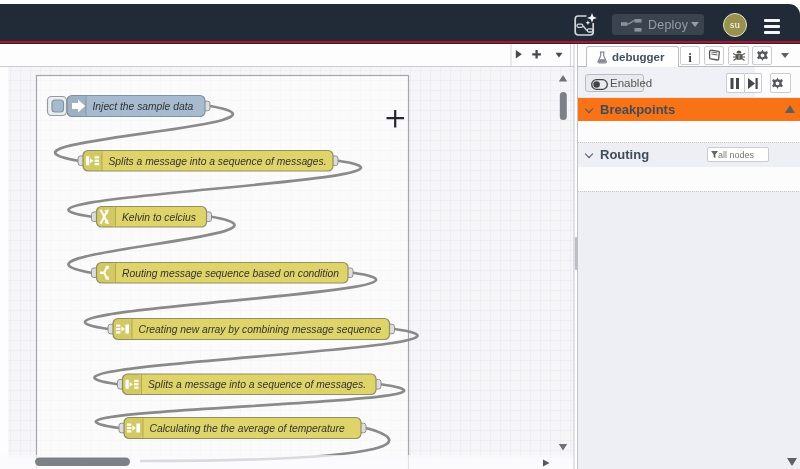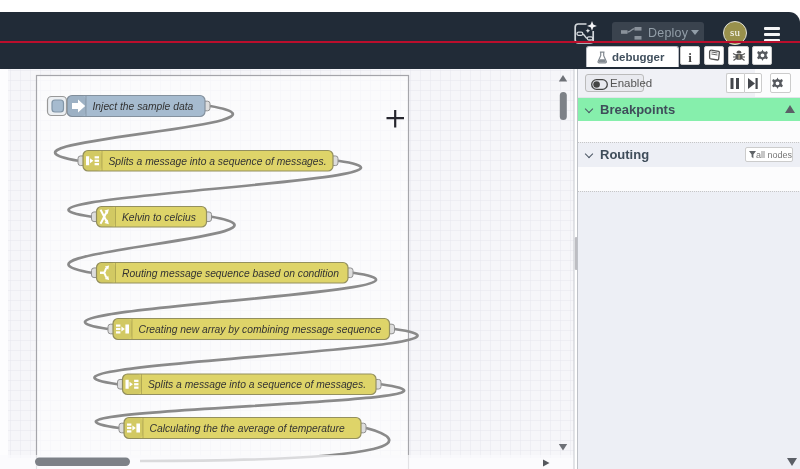--- a/index.html
+++ b/index.html
@@ -1,21 +1,21 @@
 <!DOCTYPE html>
 <html><head>
 <meta charset="utf-8">
 <style>
   * { margin:0; padding:0; box-sizing:border-box; }
   html,body { width:800px; height:469px; background:#fff; overflow:hidden;
     font-family:"Liberation Sans", sans-serif; }
   .abs { position:absolute; }
   #stage { position:relative; width:800px; height:469px; }
   
-  #header { left:0; top:12px; width:800px; height:57px; background:#212b37;
+  #header { left:0; top:4px; width:800px; height:40px; background:#212b37;
     border-top-right-radius:11px;padding-left:6px; }
   #redbar { left:0; top:40.6px; width:800px; height:2.2px; background:#bb0e2c; }
   #deploy { left:612px; top:10px; width:92px; height:21px; background:#3a434e;
     border-radius:3px; }
   #deploy .txt { position:absolute; left:36px; top:3.5px; font-size:12.5px;
     color:#929ea8; letter-spacing:0.2px; }
   .caret-d { width:0; height:0; border-left:4.5px solid transparent;
     border-right:4.5px solid transparent; border-top:5.5px solid #929ea8; }
   #avatar { left:723px; top:9px; width:24px; height:24px; border-radius:50%;
     background:#99914c; border:1.5px solid #dfe0d8; color:#fff;
@@ -32,34 +32,34 @@
   #tab1 .lbl { position:absolute; left:25px; top:3.5px; font-size:11.5px; font-weight:bold;
     color:#41505e; }
   .sbtn { position:absolute; top:2.5px; height:19px; background:#fff;
     border:1px solid #ccc; border-radius:2px; text-align:center; z-index:2;}
   #toolbar { left:0; top:24px; width:177px; height:30px; background:#f0f1f6; }
   #btn-enabled { position:absolute; left:7px; top:7px; width:59px; height:18px;
     background:#e9eaef; border:1px solid #bbb; border-radius:3px;
     font-size:11.5px; color:#555; }
   #btn-enabled span { position:absolute; left:24px; top:2px; }
   .tbtn { position:absolute; top:6px; height:20px; background:#fff; border:1px solid #ccc; }
-  #sec-bp { left:0; top:54px; width:223px; height:24px; background:#86efac;
+  #sec-bp { left:0; top:54px; width:223px; height:24px; background:#f97316;
     border-top:1px solid #e2e4ea; }
   .sechead { font-size:13px; font-weight:bold; color:#3f4d5a; position:absolute;
     left:22px; top:4px; }
   .chev { position:absolute; left:8px; top:8px; width:6px; height:6px;
     border-left:1.6px solid #4a5563; border-bottom:1.6px solid #4a5563;
     transform:rotate(-45deg); }
   #white1 { left:0; top:78px; width:223px; height:21px; background:#fcfcfd; }
   #sec-msg { left:0; top:99px; width:223px; height:25px; background:#edeff5;
     border-top:1px dotted #c6c6c6; }
   #white2 { left:0; top:124px; width:223px; height:24px; background:#fcfcfd; }
   #graybottom { left:0; top:148px; width:223px; height:278px; background:#edeff5;
     border-top:1px dotted #c6c6c6; }
-  #allnodes { position:absolute; right:8px; top:4px; width:48px; height:15px;
+  #allnodes { position:absolute; right:32px; top:4px; width:62px; height:15px;
     background:#fff; border:1px solid #ccc; border-radius:2px;
     font-size:9px; color:#777; white-space:nowrap; overflow:hidden; }
   .tri-up { width:0; height:0; border-left:5px solid transparent;
     border-right:5px solid transparent; border-bottom:8px solid #5b5f66; }
   .tri-down { width:0; height:0; border-left:5px solid transparent;
     border-right:5px solid transparent; border-top:8px solid #5b5f66; }
 </style>
 </head>
 <body>
 <div id="stage">

